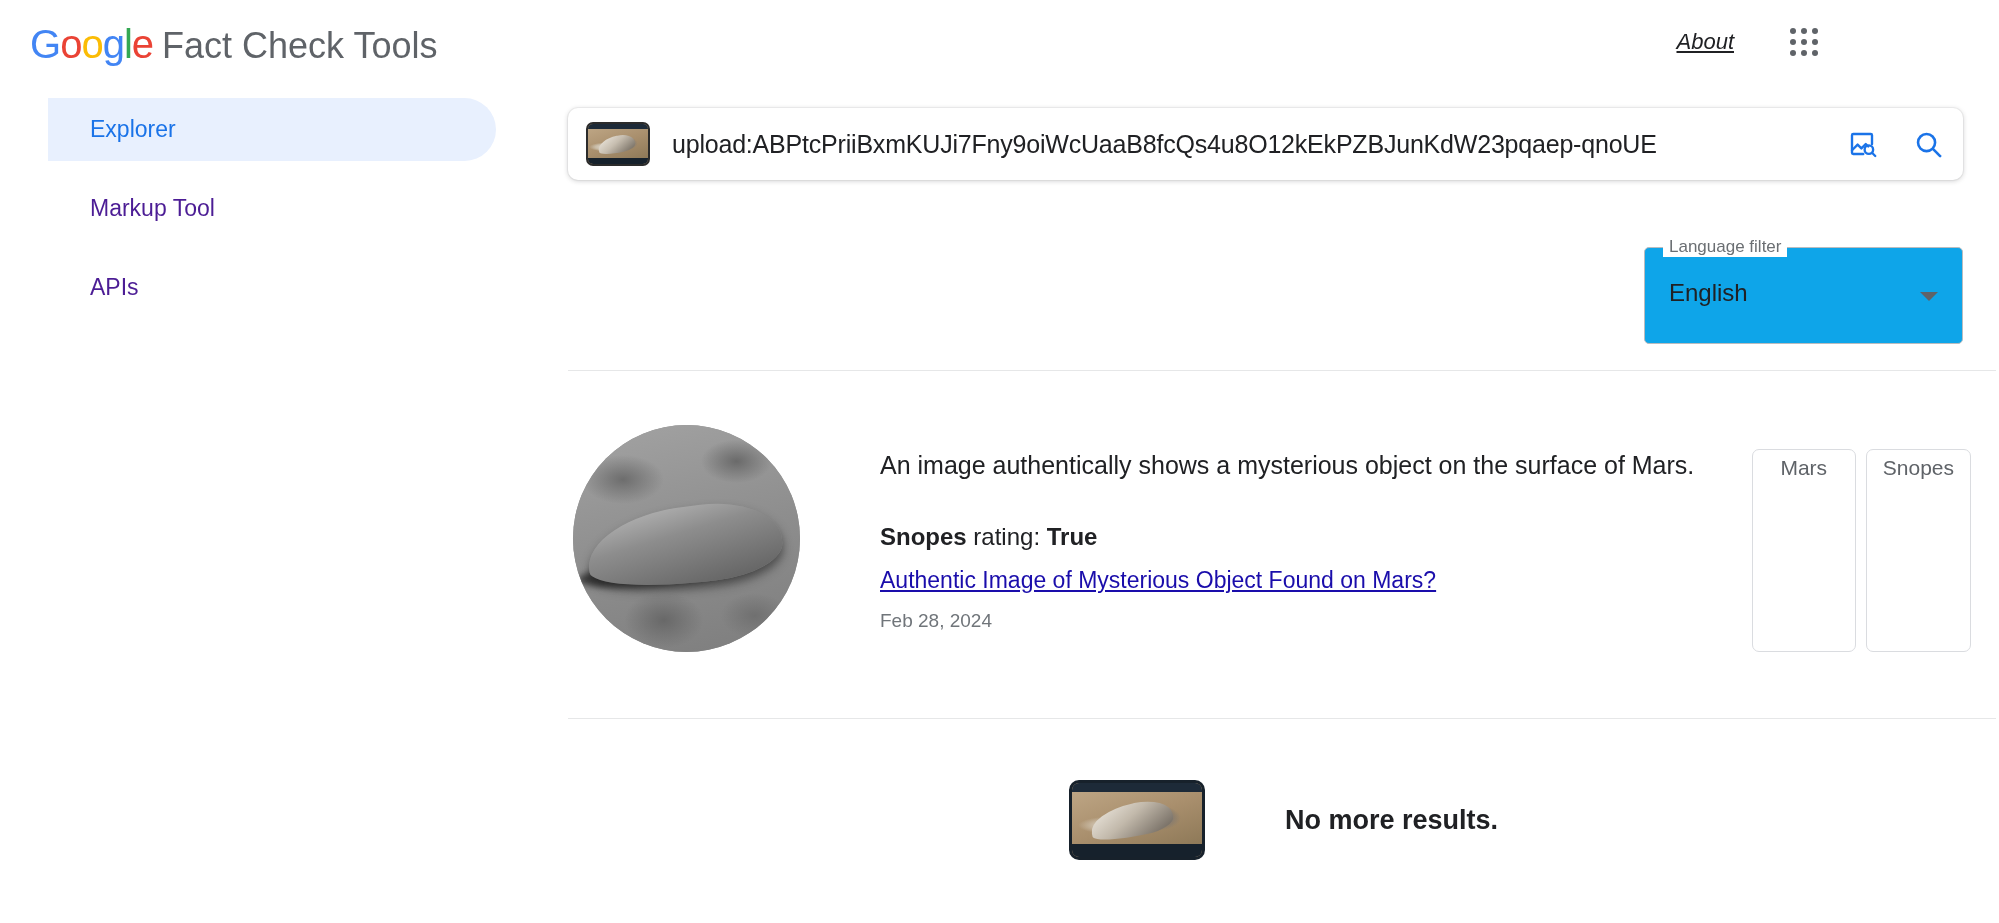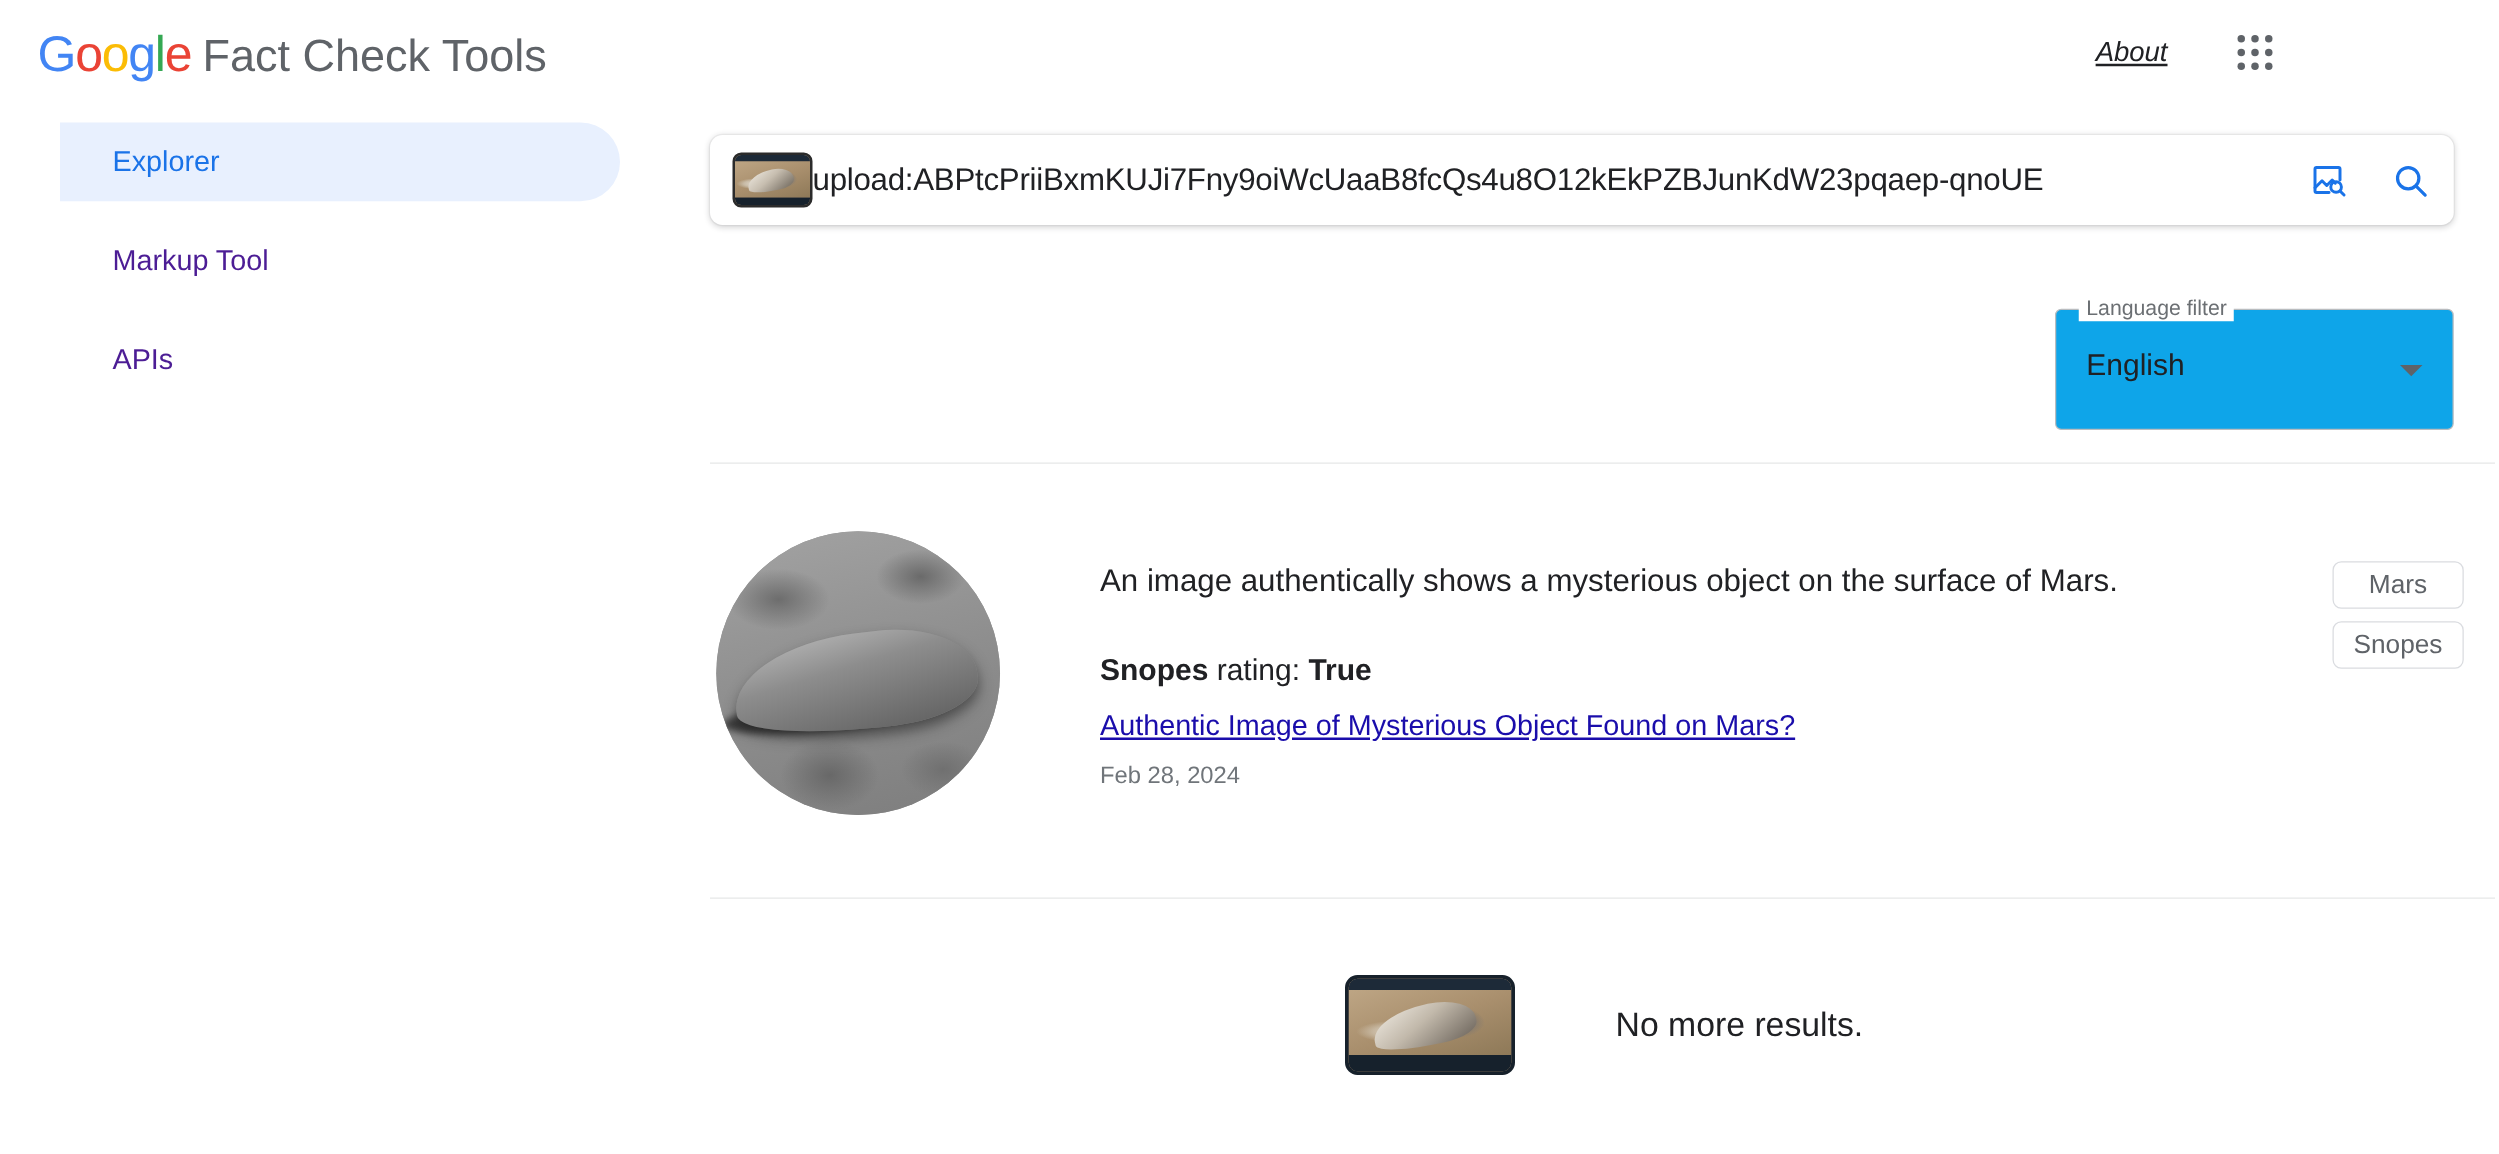--- a/index.html
+++ b/index.html
@@ -145,20 +145,21 @@
   .thumb-chip .obj {
     position: absolute;
     left: 16%; top: 30%;
     width: 62%; height: 42%;
     background: linear-gradient(150deg, #efeae1 0%, #c7beb0 45%, #6f675c 100%);
     border-radius: 60% 46% 38% 70% / 70% 60% 40% 30%;
     transform: rotate(-12deg);
   }
   .search-text {
     flex: 1 1 auto;
+    margin-left: 22px;
     font-size: 25px;
     color: #202124;
     white-space: nowrap;
     overflow: hidden;
     letter-spacing: -.2px;
   }
   .search-icons {
     display: flex;
     align-items: center;
     gap: 28px;
@@ -286,21 +287,20 @@
     width: fit-content;
   }
   .result-date {
     margin-top: 16px;
     font-size: 19px;
     color: #70757a;
   }
   .chips {
     flex: 0 0 auto;
     display: flex;
-    flex-direction: column;
     gap: 10px;
     padding-top: 24px;
     margin-right: 28px;
   }
   .chip {
     border: 1px solid #dadce0;
     border-radius: 7px;
     padding: 6px 16px;
     font-size: 21px;
     color: #5f6368;
@@ -311,20 +311,21 @@
 
   
   .no-more {
     position: absolute;
     left: 0; top: 780px;
     width: 1431px;
     display: flex;
     align-items: center;
     justify-content: center;
     gap: 80px;
+    font-weight: bold;
   }
   .nm-thumb {
     width: 136px; height: 80px;
     border-radius: 10px;
     border: 3px solid #17212b;
     overflow: hidden;
     position: relative;
     background: #b99a74;
     flex: 0 0 auto;
   }

